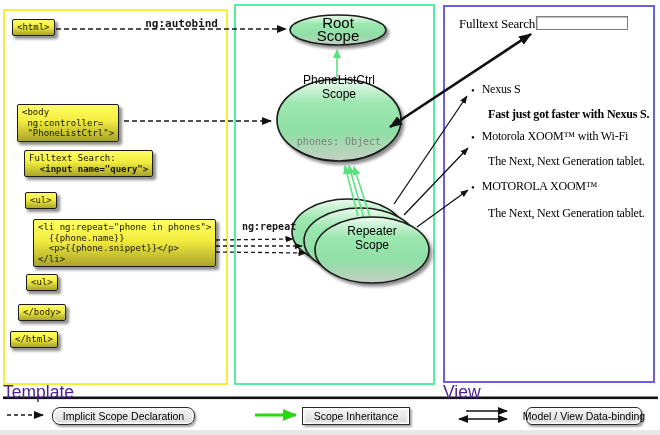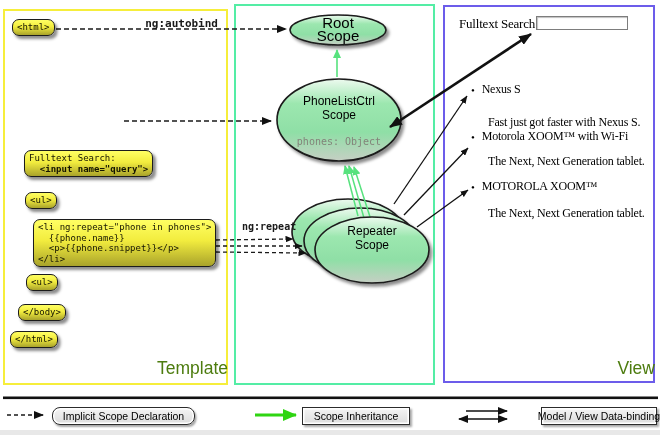--- a/index.html
+++ b/index.html
@@ -2,26 +2,26 @@
 <html><head>
 <meta charset="utf-8">
 <style>
   html,body{margin:0;padding:0;background:#fff;}
   #stage{position:relative;width:660px;height:435px;background:#fff;overflow:hidden;
          font-family:"Liberation Sans",sans-serif;}
   .col{position:absolute;background:#fff;}
   .col-template{left:3px;top:9px;width:221px;height:372px;border:2px solid #f6ee3b;}
   .col-model{left:234px;top:4px;width:197px;height:377px;border:2px solid #54eda5;}
   .col-view{left:443px;top:5px;width:208px;height:374px;border:2px solid #6c5cea;}
-  .col-label{position:absolute;text-align:right;font-size:17.5px;color:#4d7c0f;}
+  .col-label{position:absolute;text-align:left;font-size:17.5px;color:#4c1d95;margin-top:24px;}
   .lbl-template{left:3px;width:225px;top:358px;}
   .lbl-model{left:234px;width:201px;top:358px;}
   .lbl-view{left:443px;width:212px;top:358px;}
   .codebox{position:absolute;background:linear-gradient(180deg,#ffff63 0%,#f2ec3e 45%,#a9a32b 100%);
-           border:1.5px solid #1c1c1c;border-radius:7px;box-shadow:2.5px 3px 3px rgba(0,0,0,.45);
+           border:1.5px solid #1c1c1c;border-radius:2px;box-shadow:2.5px 3px 3px rgba(0,0,0,.45);
            font-family:"DejaVu Sans Mono",monospace;font-size:9px;line-height:10.5px;
            color:#141400;padding:2px 4px;white-space:pre;}
   .bold{font-weight:bold;}
   .conn-label{position:absolute;font-family:"DejaVu Sans Mono",monospace;font-weight:bold;
               color:#1a1a1a;white-space:pre;}
   .lab-autobind{left:100px;top:17px;width:118px;text-align:right;font-size:11px;}
   .lab-controller{left:100px;top:109px;width:118px;text-align:right;font-size:11px;}
   .lab-repeat{left:242px;top:221px;font-size:10px;}
   .scope-text{position:absolute;text-align:center;white-space:pre;color:#000;}
   .scope-title{font-size:12px;line-height:13.5px;}
@@ -103,64 +103,67 @@
 
     <rect x="3" y="396.5" width="655" height="2.6" fill="#111"></rect>
 
     <line x1="7" y1="415" x2="43" y2="415" stroke="#1a1a1a" stroke-width="1.6" stroke-dasharray="4 3" marker-end="url(#arrowB)"></line>
     <line x1="255" y1="415" x2="296" y2="415" stroke="#2fd512" stroke-width="3" marker-end="url(#arrowGbig)"></line>
     <line x1="466" y1="411" x2="507" y2="411" stroke="#111" stroke-width="1.6" marker-end="url(#arrowB)"></line>
     <line x1="459" y1="419" x2="507" y2="419" stroke="#111" stroke-width="1.6" marker-start="url(#arrowB)" marker-end="url(#arrowB)"></line>
   </svg>
 
   <div class="codebox" style="left:12px;top:19px;">&lt;html&gt;</div>
+  <div class="codebox" style="left:17px;top:104px;">&lt;body
+ ng:controller=
+ "PhoneListCtrl"&gt;</div>
   <div class="codebox" style="left:24px;top:150px;"><span>Fulltext Search:</span>
 <span class="bold">  &lt;input name="query"&gt;</span></div>
   <div class="codebox" style="left:25px;top:192px;">&lt;ul&gt;</div>
   <div class="codebox" style="left:33px;top:219px;">&lt;li ng:repeat="phone in phones"&gt;
   {{phone.name}}
   &lt;p&gt;{{phone.snippet}}&lt;/p&gt;
 &lt;/li&gt;</div>
   <div class="codebox" style="left:26px;top:274px;">&lt;ul&gt;</div>
   <div class="codebox" style="left:18px;top:304px;">&lt;/body&gt;</div>
   <div class="codebox" style="left:10px;top:331px;">&lt;/html&gt;</div>
 
   <div class="conn-label lab-autobind">ng:autobind</div>
   <div class="conn-label lab-repeat">ng:repeat</div>
 
   <div class="scope-text scope-title" style="left:290px;top:17px;width:96px;font-size:15px;line-height:12.5px;">Root
 Scope</div>
-  <div class="scope-text scope-title" style="left:277px;top:95px;width:124px;">PhoneListCtrl
+  <div class="scope-text scope-title" style="left:277px;top:74px;width:124px;">PhoneListCtrl
 Scope</div>
   <div class="scope-text scope-prop prop-gray" style="left:277px;top:136px;width:124px;">phones: Object</div>
   <div class="scope-text scope-title" style="left:315px;top:225px;width:114px;">Repeater
 Scope</div>
 
   <div class="view-text" style="left:459px;top:16px;font-size:13px;">Fulltext Search:</div>
   <input class="search-input" type="text" value="" style="">
 
   <div class="view-text bullet-row" style="left:471px;top:82px;">
     <span class="bullet-dot">•</span>
     <span>Nexus S</span>
   </div>
-  <div class="view-text" style="left:488px;top:115px;">Fast just got faster with Nexus S.</div>
+  <div class="view-text" style="left:488px;top:107px;font-weight:bold;">Fast just got faster with Nexus S.</div>
 
   <div class="view-text bullet-row" style="left:471px;top:129px;">
     <span class="bullet-dot">•</span>
     <span>Motorola XOOM™  with Wi-Fi</span>
   </div>
   <div class="view-text" style="left:488px;top:154px;">The Next, Next Generation tablet.</div>
 
   <div class="view-text bullet-row" style="left:471px;top:179px;">
     <span class="bullet-dot">•</span>
     <span>MOTOROLA XOOM™</span>
   </div>
   <div class="view-text" style="left:488px;top:206px;">The Next, Next Generation tablet.</div>
 
   <div class="col-label lbl-template">Template</div>
   <div class="col-label lbl-view">View</div>
 
   <div class="legend-box" style="left:52px;width:141px;border-radius:8px;">Implicit Scope Declaration</div>
   <div class="legend-box" style="left:302px;width:106px;">Scope Inheritance</div>
-  <div class="legend-box" style="left:541px;width:114px;">Model / View Data-binding</div>
+  <div class="legend-box" style="left:526px;width:114px;border-radius:6px;">Model / View Data-binding</div>
 
   <div class="bottom-strip"></div>
 </div>
 
 </body></html>

